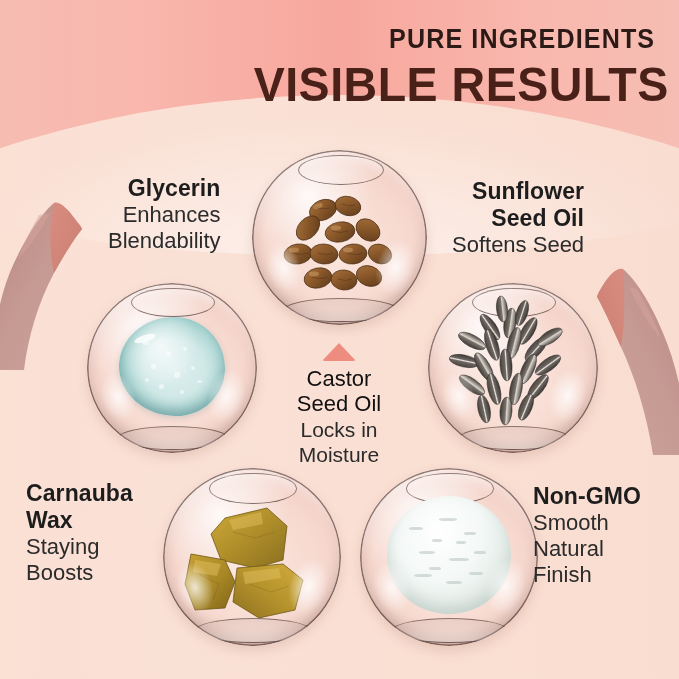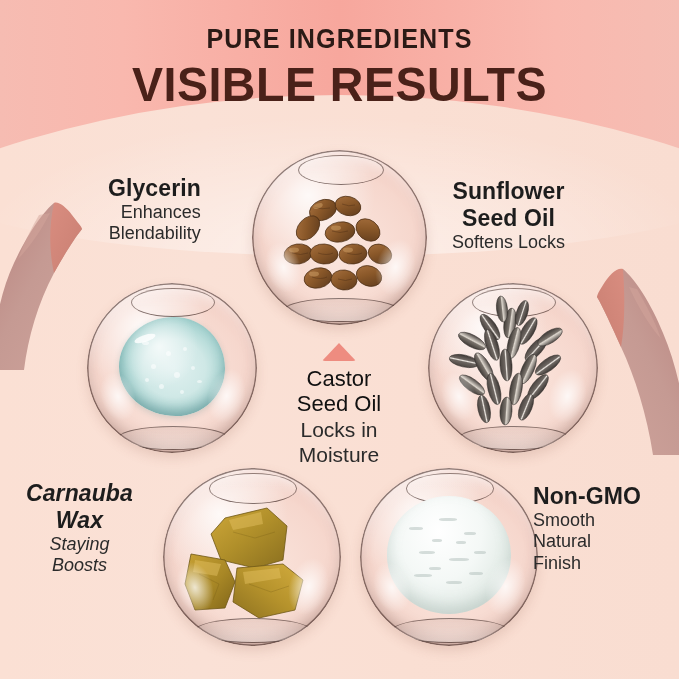--- a/index.html
+++ b/index.html
@@ -26,21 +26,21 @@
     border-radius:50%;
     background:radial-gradient(ellipse at 50% 100%, rgba(255,255,255,.55) 0%, rgba(255,255,255,0) 62%);
     pointer-events:none;
   }
 
   
   .swatch{position:absolute;pointer-events:none;}
   .swatch svg{display:block;}
 
   
-  .heading{position:absolute;left:0;top:0;width:679px;text-align:center;}
+  .heading{position:absolute;left:0;top:0;width:679px;text-align:right;}
   .h-line1{
     font-size:27px;font-weight:700;letter-spacing:1.2px;
     color:#2b1a16;margin-top:26px;line-height:1;
     font-stretch:condensed;
     transform:scaleX(.93);
   }
   .h-line2{
     font-size:48px;font-weight:700;letter-spacing:.5px;
     color:#4a2119;margin-top:8px;line-height:1;
     transform:scaleX(.97);
@@ -110,21 +110,21 @@
     box-shadow:inset 0 -8px 14px rgba(150,165,160,.35);
   }
   .powder .spk{position:absolute;background:rgba(175,190,185,.50);border-radius:40%;}
 
   .waxwrap{position:absolute;left:0;top:0;width:100%;height:100%;}
   .waxwrap svg{position:absolute;left:0;top:0;width:100%;height:100%;}
 
   
   .label{position:absolute;color:#1d1d1d;line-height:1.18;}
   .label .name{font-size:23px;font-weight:700;letter-spacing:.1px;}
-  .label .desc{font-size:18px;font-weight:400;color:#2b2b2b;}
+  .label .desc{font-size:22px;font-weight:400;color:#2b2b2b;}
 
   .center-label{position:absolute;text-align:center;width:160px;}
   .center-label .name{font-size:22px;font-weight:400;color:#111;line-height:1.15;}
   .center-label .desc{font-size:21px;font-weight:400;color:#2b2b2b;line-height:1.2;}
   .arrow-up{
     width:0;height:0;margin:0 auto 5px auto;
     border-left:17px solid transparent;
     border-right:17px solid transparent;
     border-bottom:18px solid #ee8c80;
     border-radius:3px;
@@ -366,35 +366,35 @@
     <div class="gloss-r"></div>
     <div class="rim-bottom"></div>
   </div>
 
   <div class="label" style="left:108px;top:175px;text-align:right;">
     <div class="name">Glycerin</div>
     <div class="desc">Enhances</div>
     <div class="desc">Blendability</div>
   </div>
 
-  <div class="label" style="left:452px;top:178px;text-align:center;">
+  <div class="label" style="left:452px;top:178px;text-align:right;">
     <div class="name">Sunflower</div>
     <div class="name">Seed Oil</div>
-    <div class="desc">Softens Locks</div>
+    <div class="desc">Softens Seed</div>
   </div>
 
   <div class="center-label" style="left:259px;top:343px;">
     <div class="arrow-up"></div>
     <div class="name">Castor</div>
     <div class="name">Seed Oil</div>
     <div class="desc">Locks in</div>
     <div class="desc">Moisture</div>
   </div>
 
-  <div class="label" style="left:26px;top:480px;text-align:center;font-style:italic;">
+  <div class="label" style="left:26px;top:480px;text-align:left;">
     <div class="name">Carnauba</div>
     <div class="name">Wax</div>
     <div class="desc">Staying</div>
     <div class="desc">Boosts</div>
   </div>
 
   <div class="label" style="left:533px;top:483px;text-align:left;">
     <div class="name">Non-GMO</div>
     <div class="desc">Smooth</div>
     <div class="desc">Natural</div>

